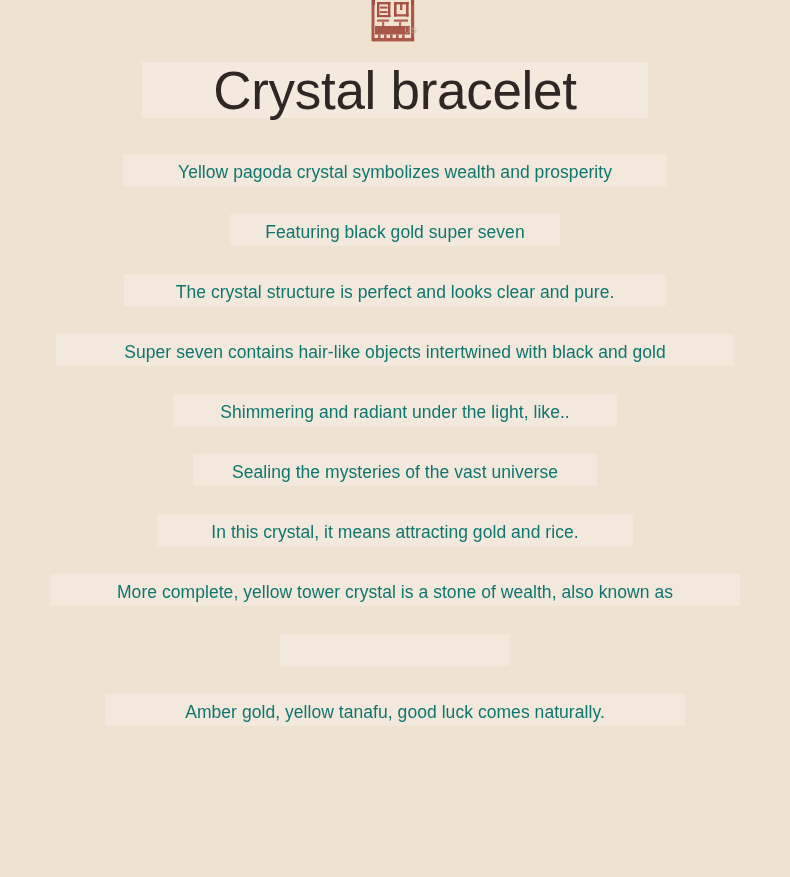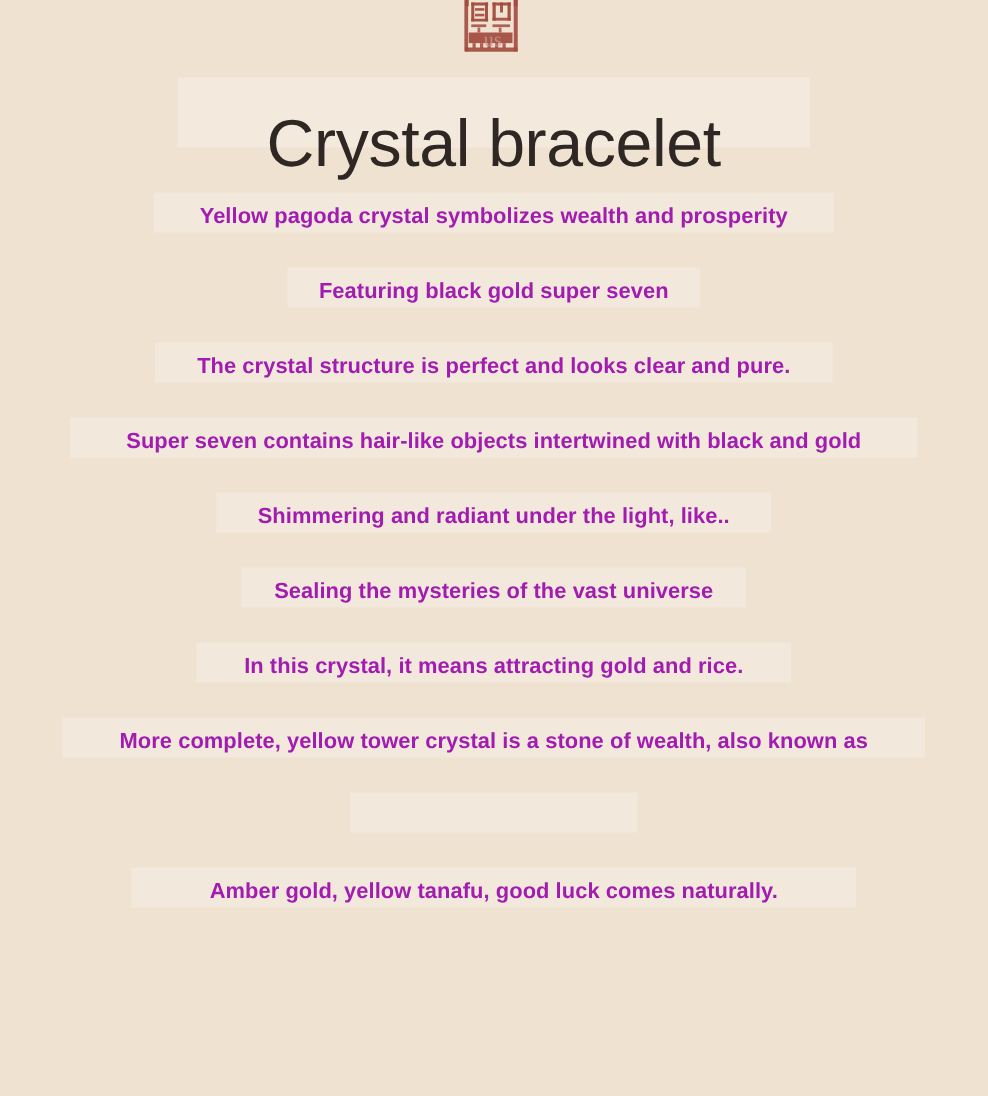--- a/index.html
+++ b/index.html
@@ -26,34 +26,35 @@
   .seal {
     position: absolute;
     left: 370px;
     top: -4px;
     width: 46px;
     height: 52px;
     display: block;
   }
   .seal-watermark {
     position: absolute;
-    left: 387px;
+    left: 404px;
     top: 24px;
-    font-size: 16px;
+    font-size: 11px;
     color: #c8a092;
     opacity: .75;
     letter-spacing: .2px;
-    font-family: Liberation Serif, serif;
+    font-family: Liberation Mono, monospace;
   }
 
   
   .title-row {
     position: relative;
     height: 78px;
     display: flex;
+    align-items: center;
     justify-content: center;
   }
   .title-overlay {
     position: absolute;
     left: 50%;
     transform: translateX(-50%);
     top: 10px;
     width: 506px;
     height: 56px;
     background: #f3e9dd;
@@ -87,23 +88,23 @@
     left: 50%;
     transform: translateX(-50%);
     height: 32px;
     background: #f2e8dc;
     z-index: 0;
   }
   .line-text {
     position: relative;
     z-index: 1;
     font-size: 17.5px;
-    font-weight: 700;
+    font-weight: 400;
     line-height: 1.3;
-    color: #a21caf;
+    color: #0f766e;
     white-space: nowrap;
     letter-spacing: .05px;
   }
   
   .line-text .quote-close {
     display: inline-block;
     margin-left: 18px;
     vertical-align: 7px;
     font-size: 17.5px;
   }

